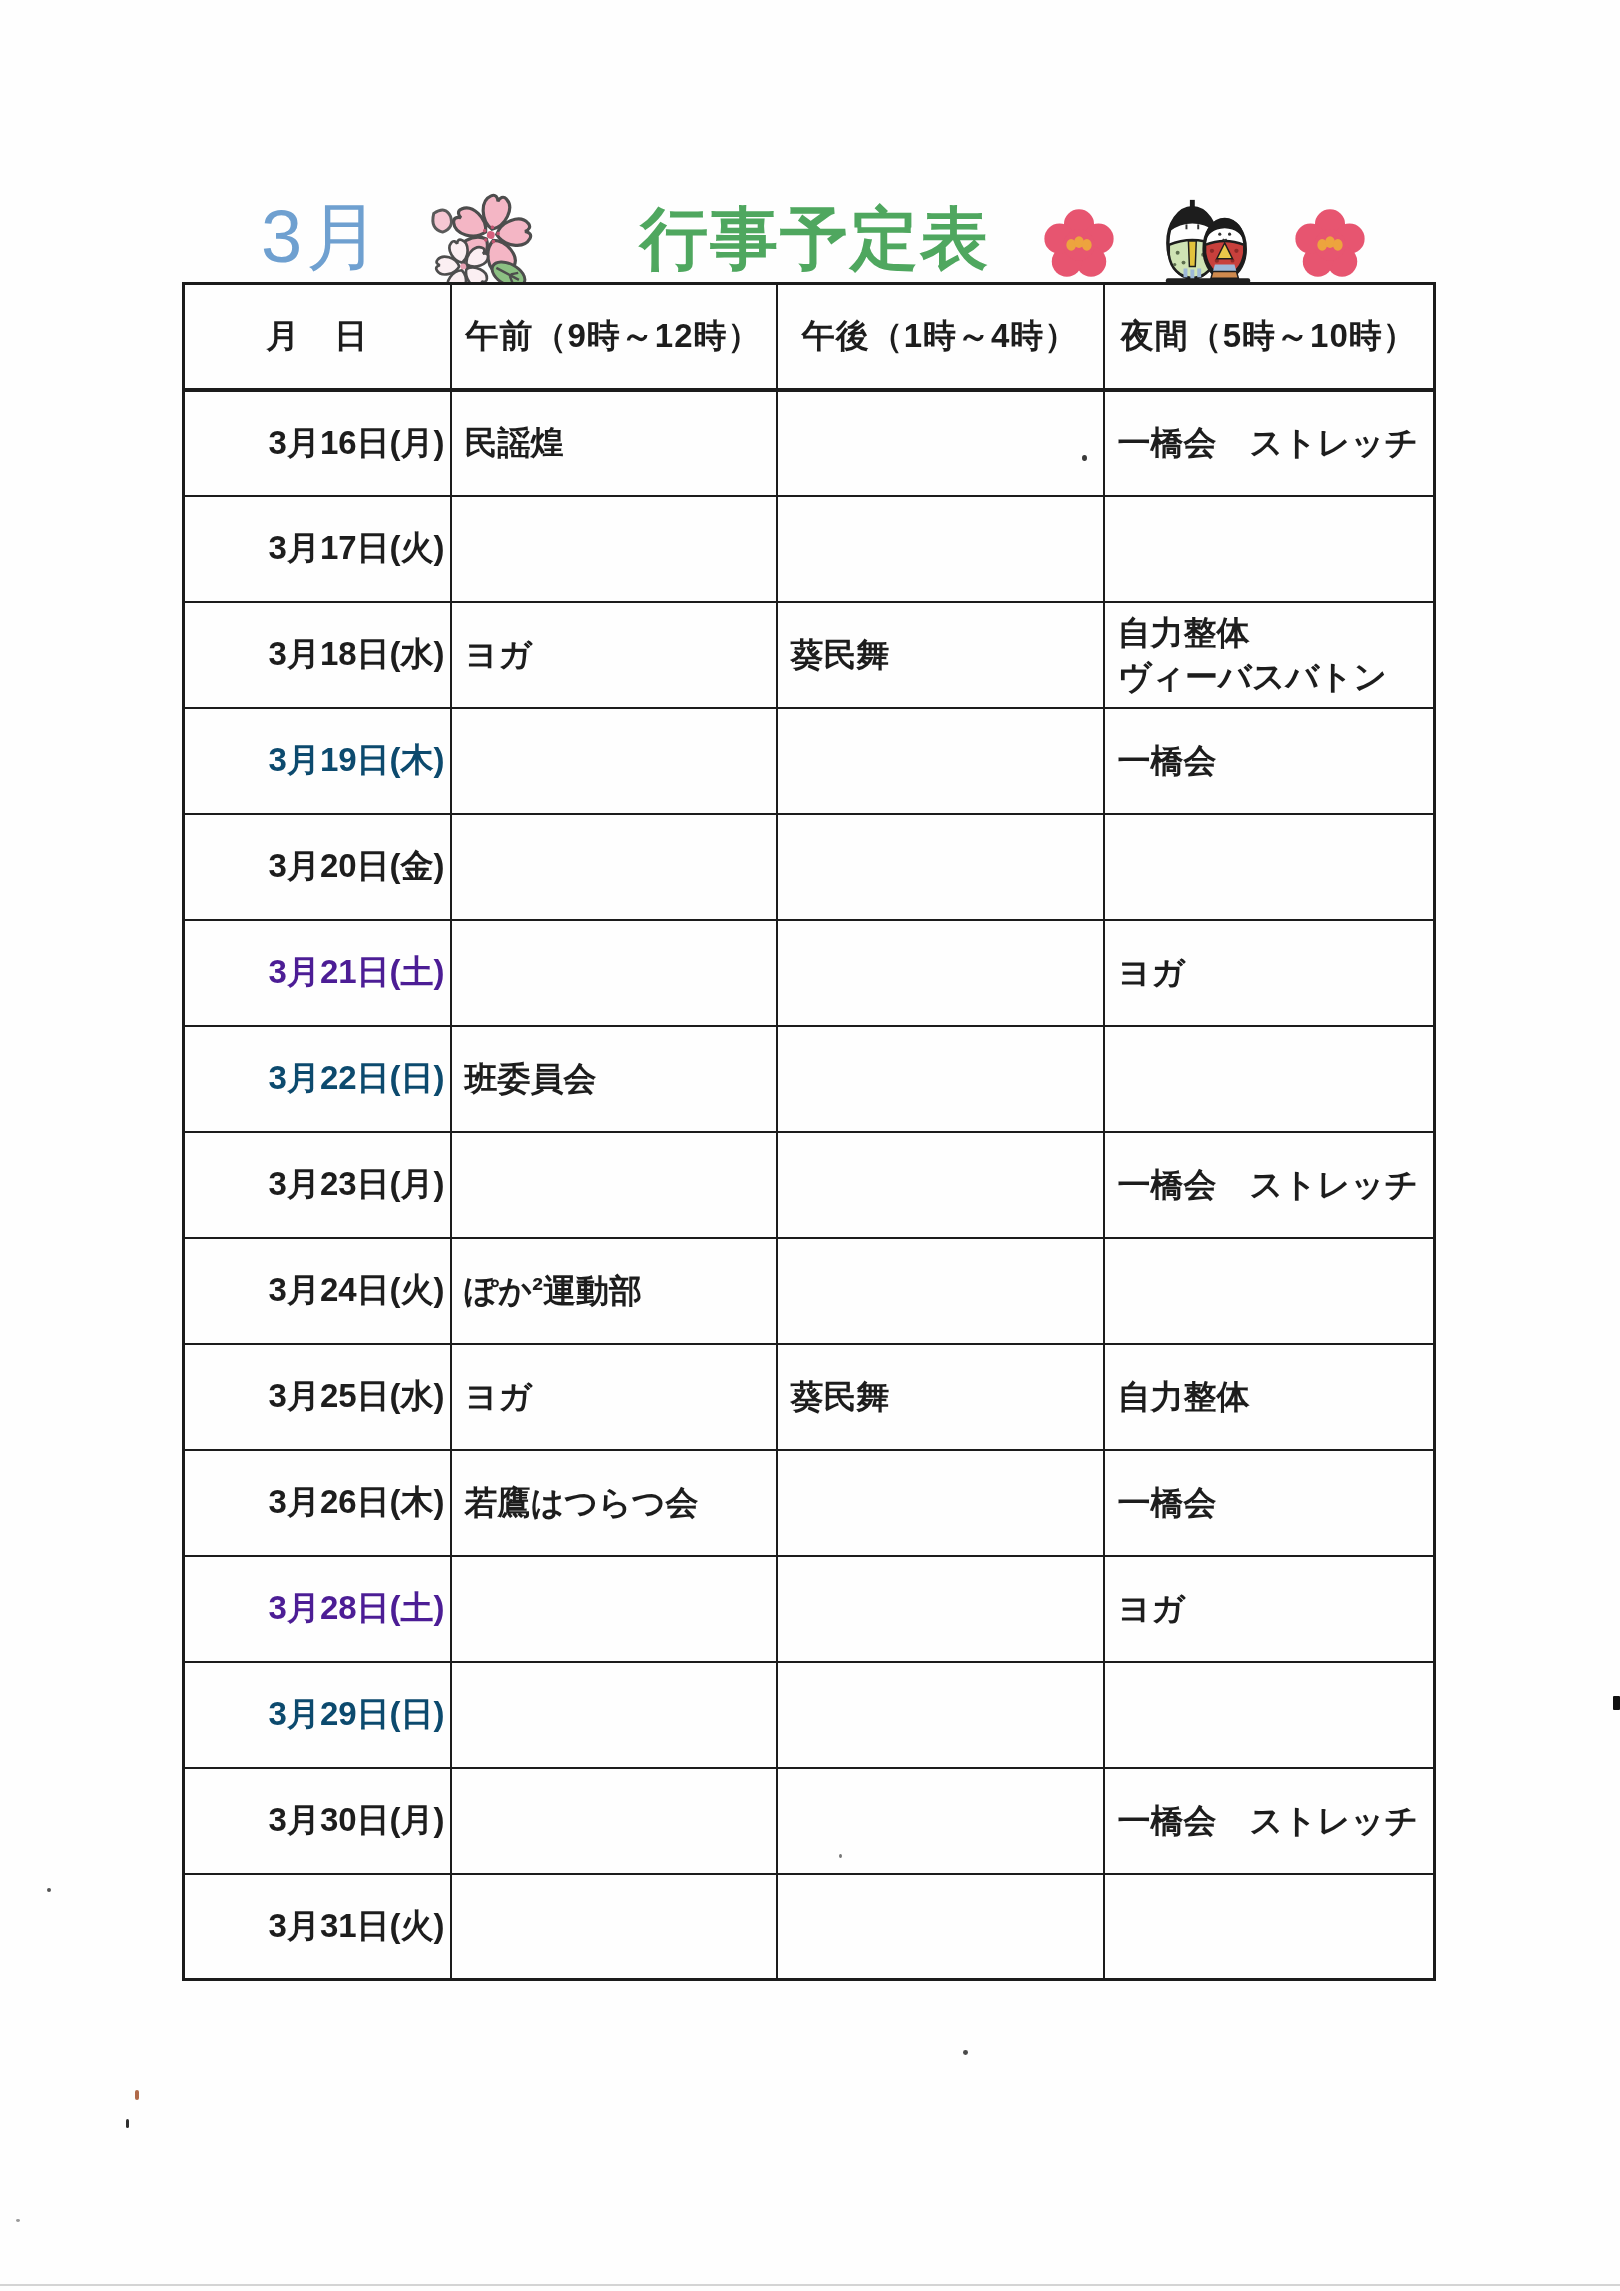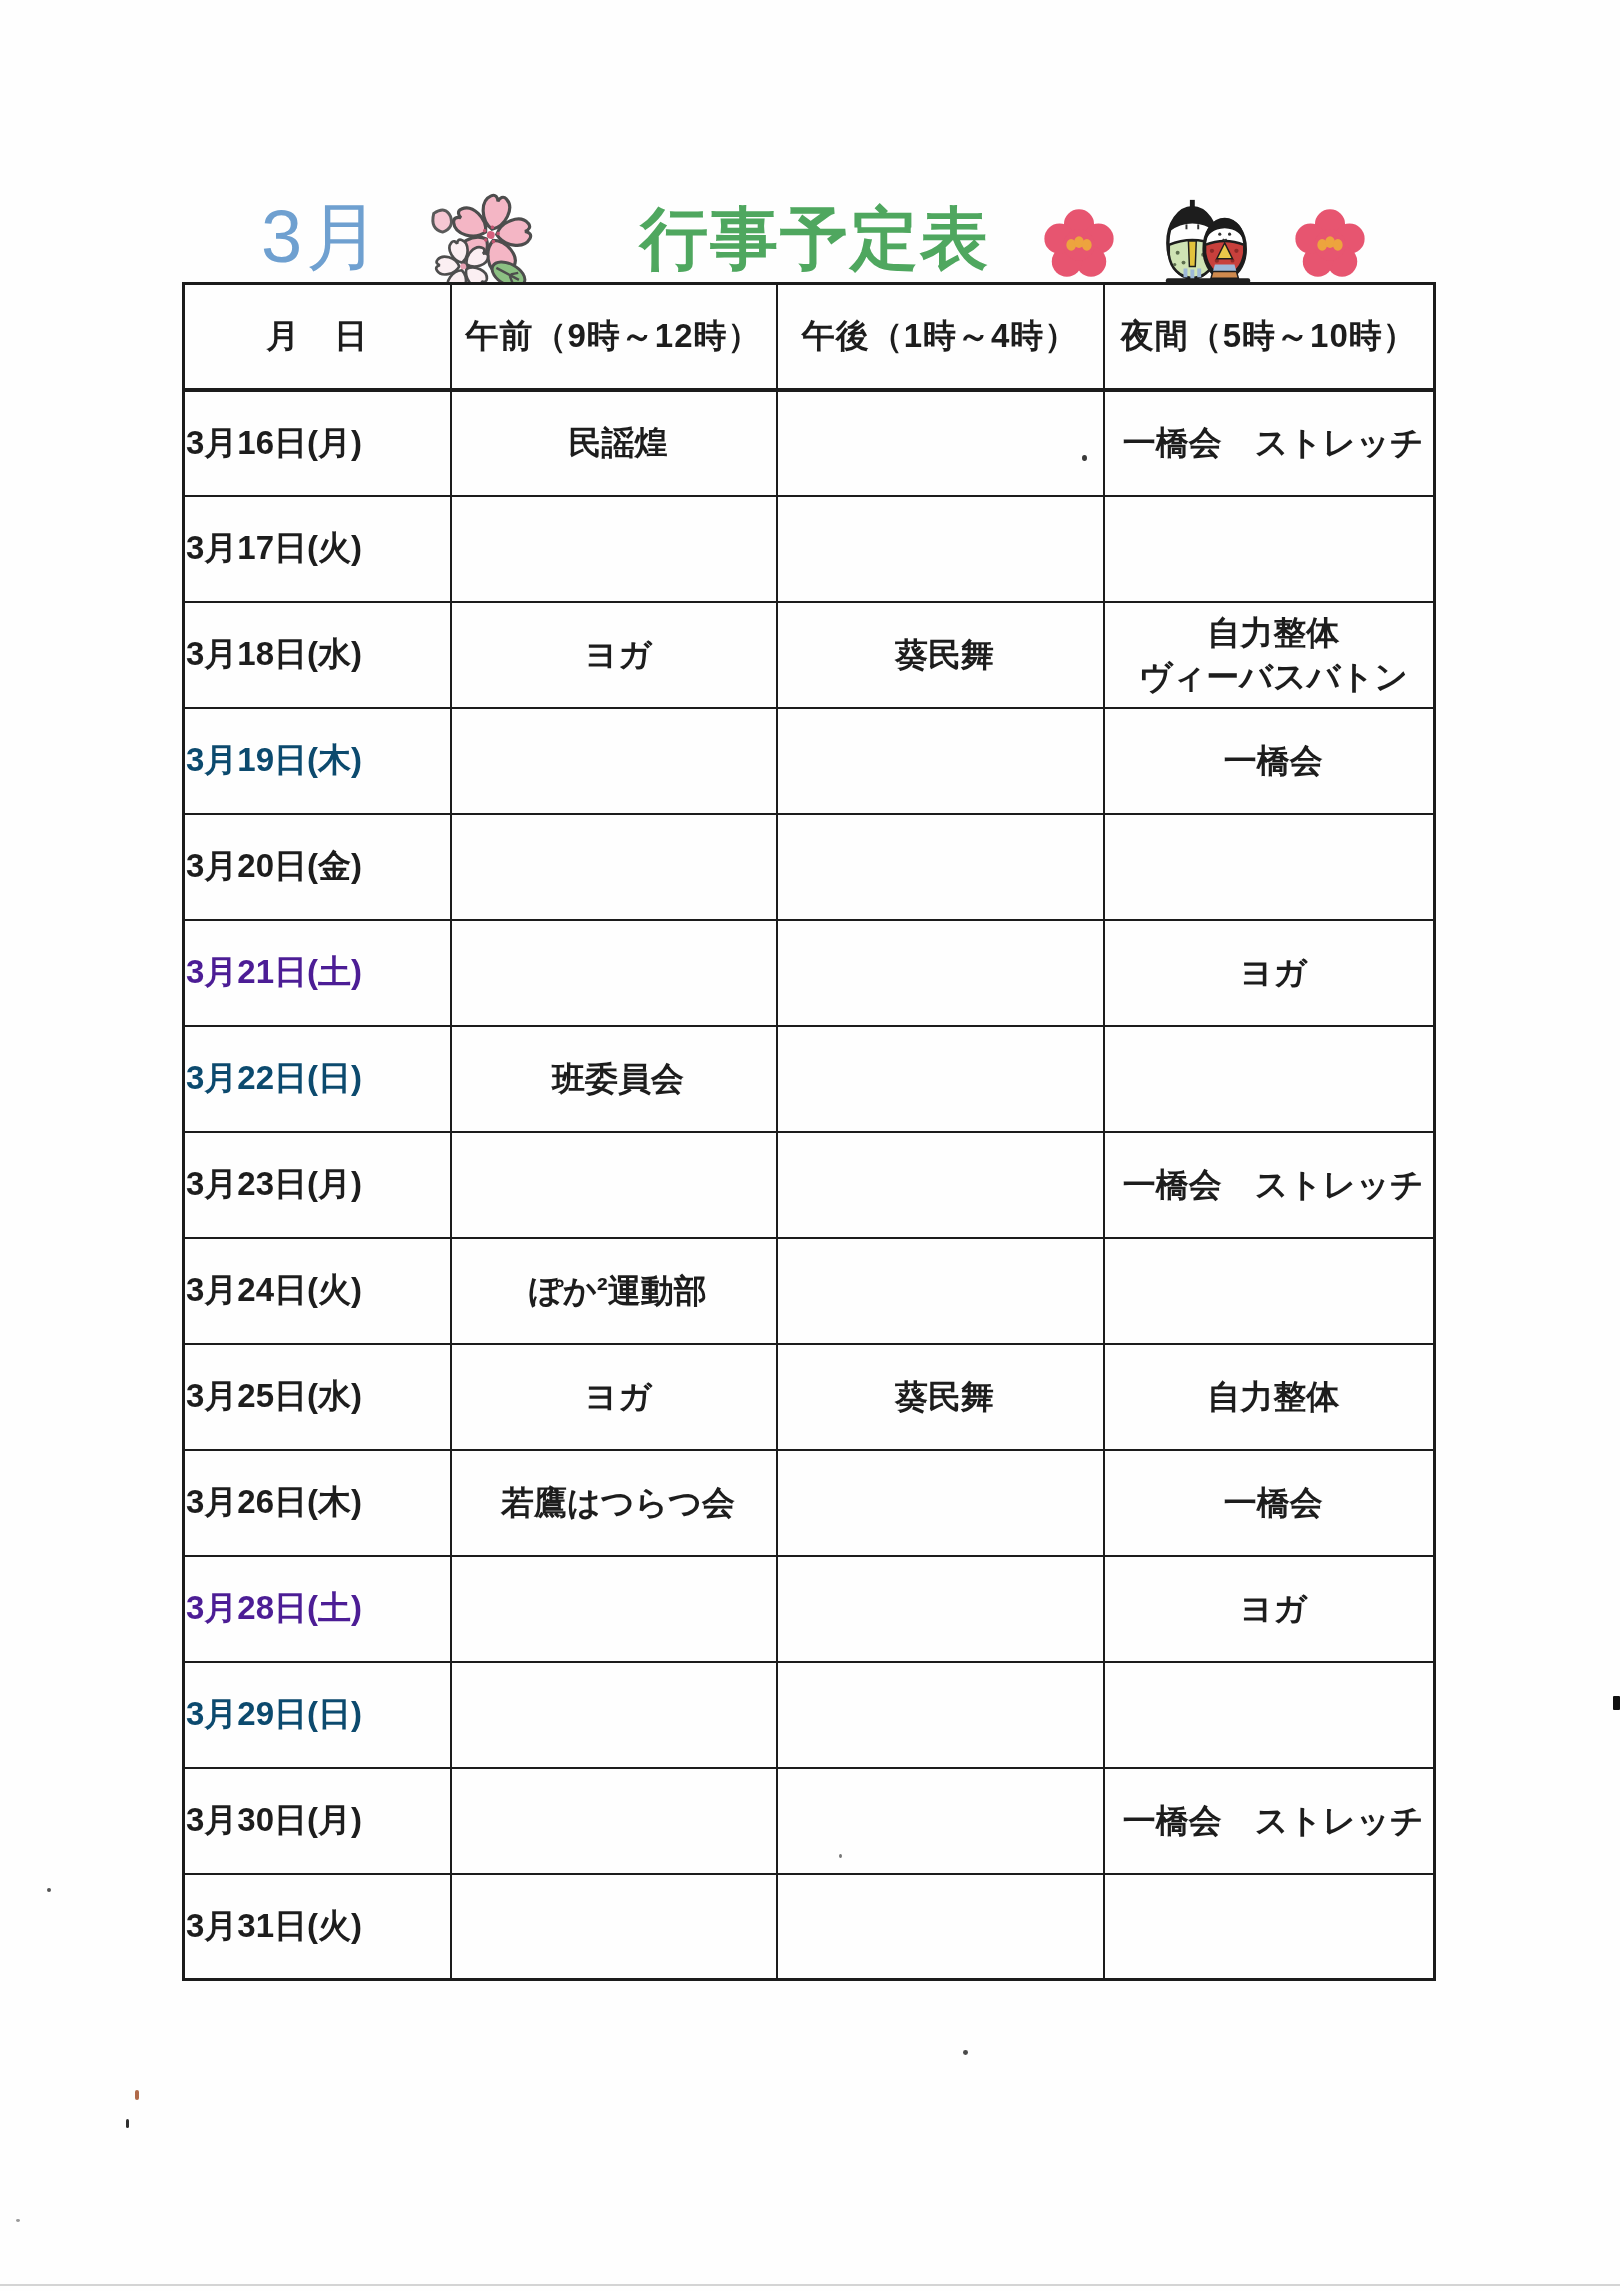--- a/index.html
+++ b/index.html
@@ -44,25 +44,25 @@
     overflow:hidden;
   }
   table.schedule thead tr{height:106px;}
   table.schedule tbody tr{height:106px;}
   table.schedule th{
     text-align:center;vertical-align:middle;
     font-weight:600;letter-spacing:1px;
     border-bottom-width:4.9px;
   }
   td.date{
-    vertical-align:middle;
+    text-align:right;vertical-align:middle;
     padding-right:4.9px;letter-spacing:0px;white-space:nowrap;
   }
   td.event{
-    text-align:center;vertical-align:middle;
+    text-align:left;vertical-align:middle;
     padding-left:13px;padding-right:3.9px;
     white-space:pre-line;line-height:1.32;
   }
   td.date.red{color:#0c4a6e;}
   td.date.blue{color:#4c1d95;}
 
   
   .artifact{position:absolute;border-radius:50%;}
 </style>
 </head>

